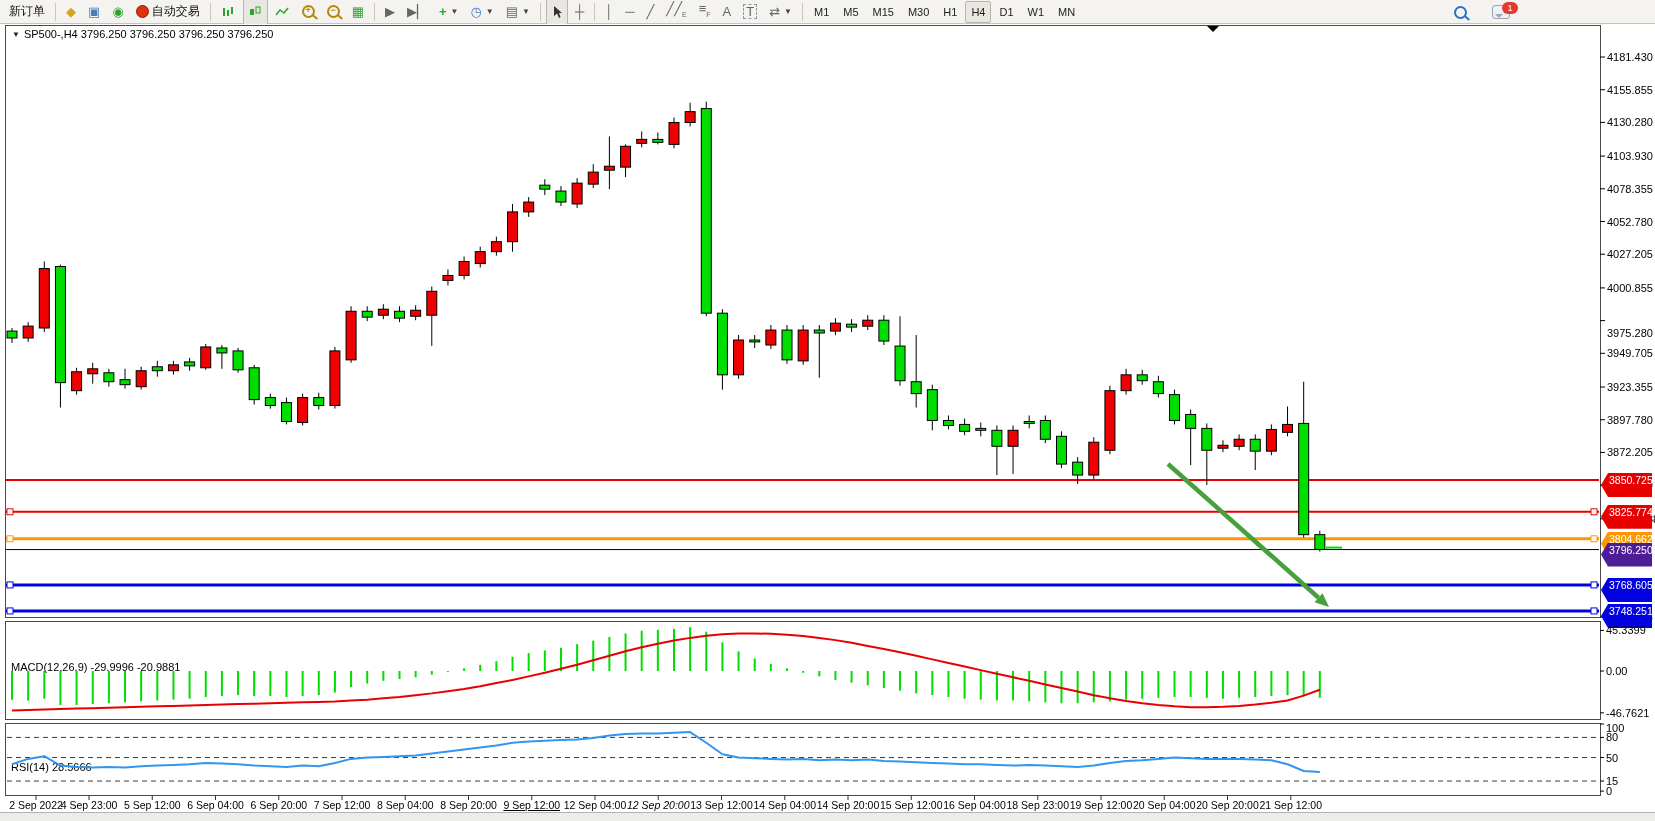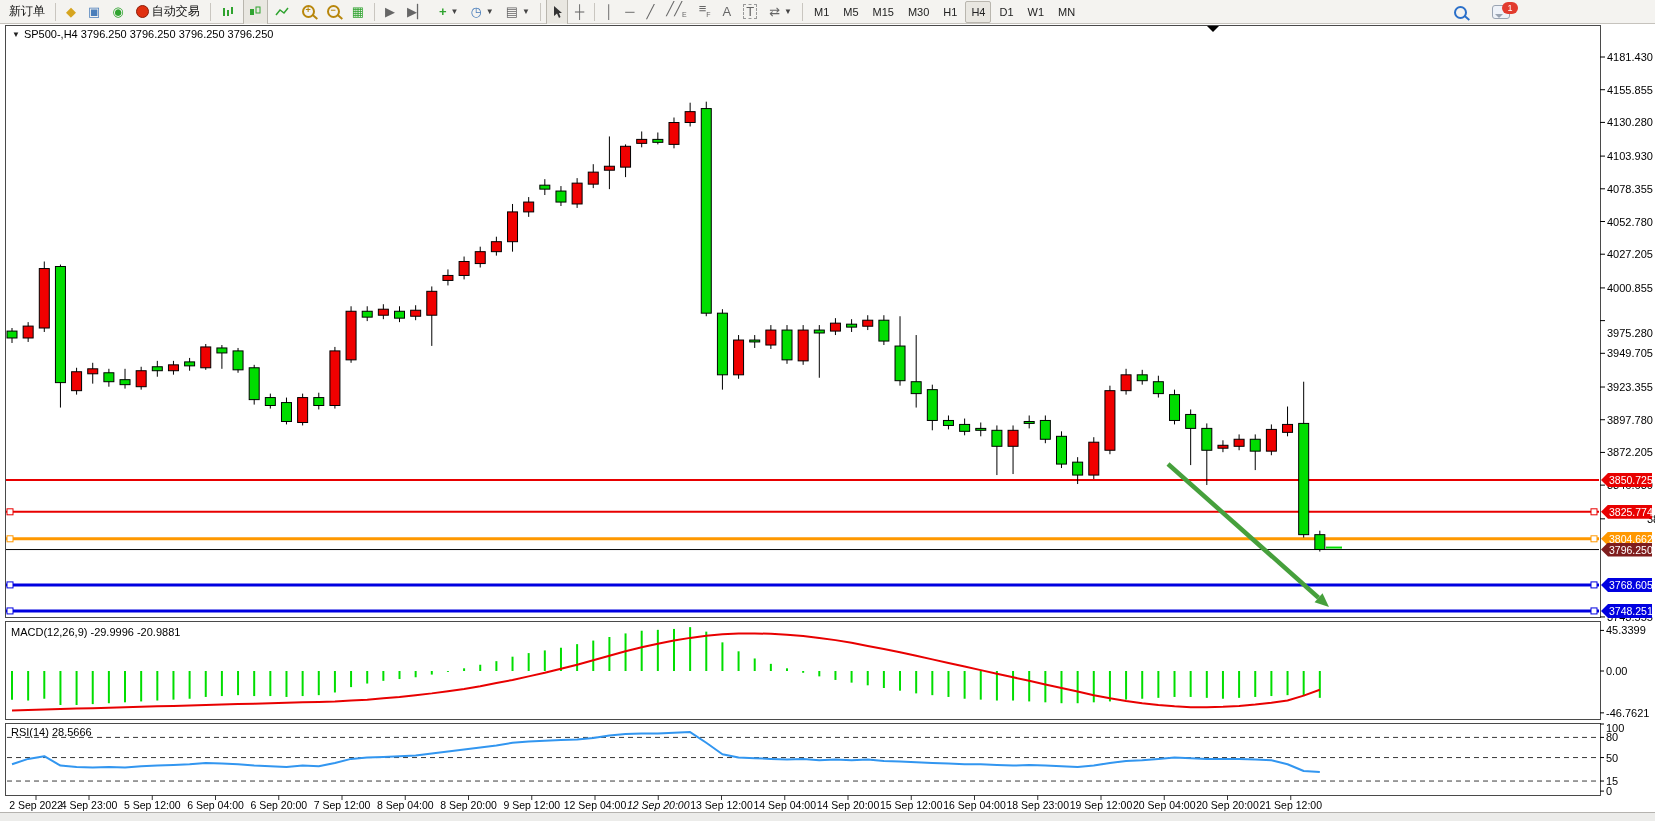--- a/index.html
+++ b/index.html
@@ -26,25 +26,25 @@
   .magico:after{content:"";position:absolute;width:6px;height:2px;background:#2a6fc9;right:-5px;bottom:-2px;transform:rotate(40deg);}
   .magico.goldm{border-color:#b8860b;} .magico.goldm:after{background:#b8860b;}
   .magsign{position:absolute;left:0px;top:-2px;width:9px;text-align:center;font-size:9px;font-weight:bold;color:#b8860b;}
   sub.toolsub{font-size:7px;}
   
   .panel{position:absolute;left:5px;background:#fff;border:1px solid #4a4a4a;box-sizing:border-box;}
   #win-bg{position:absolute;left:0;top:24px;width:1655px;height:797px;background:#fff;}
   #bottom-strip{position:absolute;left:0;top:812px;width:1655px;height:9px;background:#ececea;border-top:1px solid #b5b3af;}
   #chart-title{position:absolute;left:12px;top:28px;font-size:11px;color:#000;display:flex;align-items:center;gap:4px;}
   #chart-title .dd{font-size:8px;color:#222;}
-  .ind-label{position:absolute;left:11px;font-size:11px;color:#000;}
+  .ind-label{position:absolute;left:11px;font-size:11px;color:#000;margin-top:35px;}
   svg{position:absolute;left:0;top:0;}
   .ptick{position:absolute;left:1607px;font-size:11px;color:#000;transform:translateY(-6px);}
   .mtick{position:absolute;left:1606px;font-size:11px;color:#000;transform:translateY(-6px);}
-  .ptag{position:absolute;left:1601px;width:51px;height:14px;color:#fff;font-size:10.5px;line-height:14px;
+  .ptag{position:absolute;left:1601px;width:51px;height:24px;color:#fff;font-size:10.5px;line-height:14px;
         padding-left:8px;clip-path:polygon(7px 0,100% 0,100% 100%,7px 100%,0 50%);box-sizing:border-box;transform:translateY(-7px);}
   .tlabel{position:absolute;top:799px;font-size:10.5px;color:#000;transform:translateX(-50%);white-space:nowrap;}
 </style>
 </head>
 <body>
 
 <div id="screen">
 
   <div id="toolbar">
     <span class="tbtn">
@@ -520,38 +520,38 @@
       <div class="ptick" style="top: 419.724px;">3897.780</div>
       <div class="ptick" style="top: 452.428px;">3872.205</div>
       <div class="ptick" style="top: 485.133px;">3846.630</div>
       <div class="ptick" style="top: 518.829px; margin-left: 40px;">3820.280</div>
       <div class="ptick" style="top: 616.942px;">3743.555</div>
       <div class="ptag" style="top: 479.896px; background: rgb(232, 0, 0);">3850.725</div>
       <div class="ptag" style="top: 511.803px; background: rgb(232, 0, 0);">3825.774</div>
       <div class="ptag" style="top: 538.801px; background: rgb(255, 152, 0);">3804.662</div>
       <div class="ptag" style="top: 584.909px; background: rgb(0, 0, 224);">3768.605</div>
       <div class="ptag" style="top: 610.937px; background: rgb(0, 0, 224);">3748.251</div>
-      <div class="ptag" style="top: 549.558px; background: #7f1d1d;">3796.250</div>
+      <div class="ptag" style="top: 549.558px; background: #4c1d95;">3796.250</div>
       <div class="mtick" style="top: 630.421px;">45.3399</div>
       <div class="mtick" style="top: 671px;">0.00</div>
       <div class="mtick" style="top: 712.852px;">-46.7621</div>
       <div class="mtick" style="top: 728px;">100</div>
       <div class="mtick" style="top: 737.42px;">80</div>
       <div class="mtick" style="top: 757.55px;">50</div>
       <div class="mtick" style="top: 781.035px;">15</div>
       <div class="mtick" style="top: 791px;">0</div>
       <div class="tlabel" style="left: 36px;">2 Sep 2022</div>
       <div class="tlabel" style="left: 89px;">4 Sep 23:00</div>
       <div class="tlabel" style="left: 152.25px;">5 Sep 12:00</div>
       <div class="tlabel" style="left: 215.5px;">6 Sep 04:00</div>
       <div class="tlabel" style="left: 278.75px;">6 Sep 20:00</div>
       <div class="tlabel" style="left: 342px;">7 Sep 12:00</div>
       <div class="tlabel" style="left: 405.25px;">8 Sep 04:00</div>
       <div class="tlabel" style="left: 468.5px;">8 Sep 20:00</div>
-      <div class="tlabel" style="left: 531.75px;">9 Sep 12:00</div>
+      <div class="tlabel" style="left: 531.75px; text-decoration: underline;">9 Sep 12:00</div>
       <div class="tlabel" style="left: 595px;">12 Sep 04:00</div>
       <div class="tlabel" style="left: 658.25px; font-style: italic;">12 Sep 20:00</div>
       <div class="tlabel" style="left: 721.5px;">13 Sep 12:00</div>
       <div class="tlabel" style="left: 784.75px;">14 Sep 04:00</div>
       <div class="tlabel" style="left: 848px;">14 Sep 20:00</div>
       <div class="tlabel" style="left: 911.25px;">15 Sep 12:00</div>
       <div class="tlabel" style="left: 974.5px;">16 Sep 04:00</div>
       <div class="tlabel" style="left: 1037.75px;">18 Sep 23:00</div>
       <div class="tlabel" style="left: 1101px;">19 Sep 12:00</div>
       <div class="tlabel" style="left: 1164.25px;">20 Sep 04:00</div>

